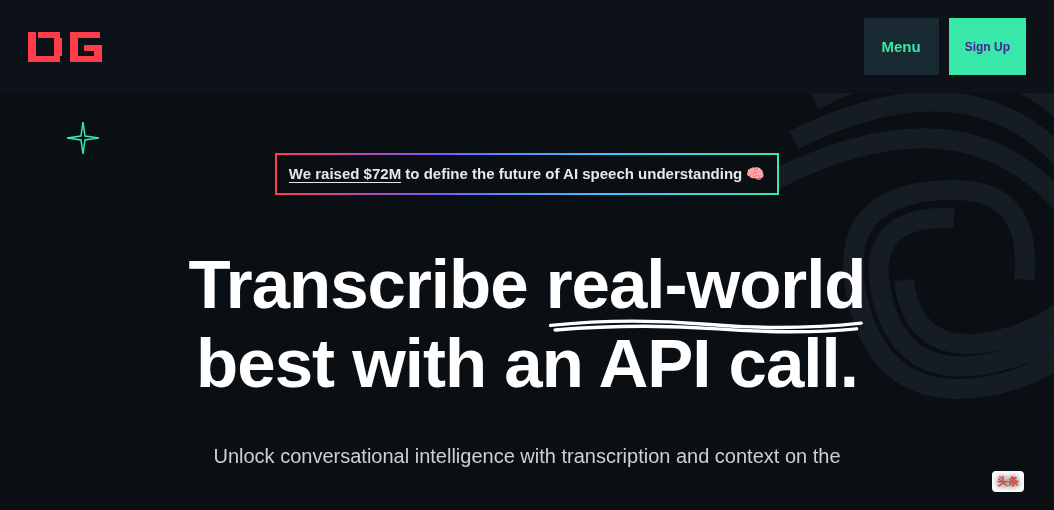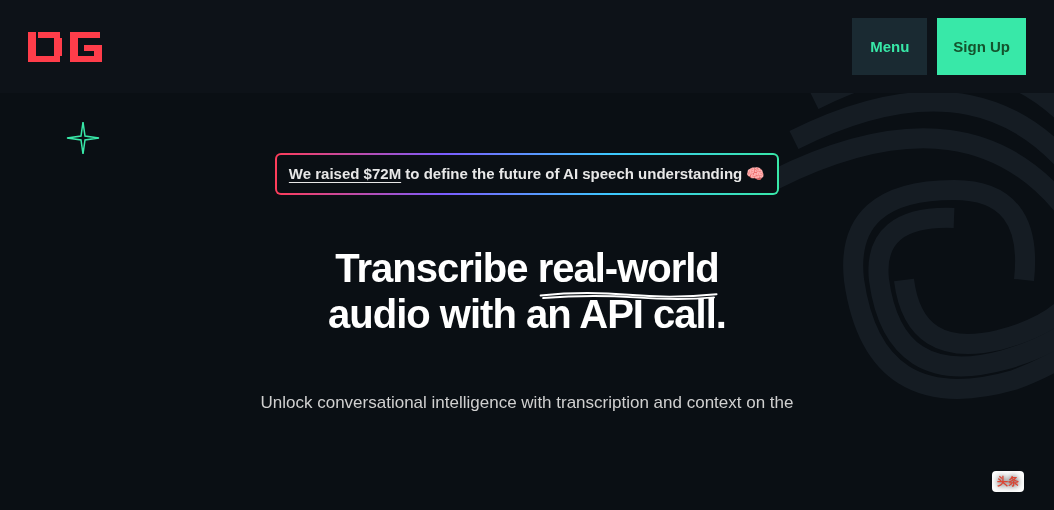--- a/index.html
+++ b/index.html
@@ -38,24 +38,24 @@
       background: #1a2a32;
       color: #38e8a8;
       border: none;
       padding: 20px 18px;
       font-size: 15px;
       font-weight: 600;
       cursor: pointer;
     }
     .btn-signup {
       background: #38e8a8;
-      color: #14532d;
+      color: #4c1d95;
       border: none;
       padding: 15px 16px;
-      font-size: 15px;
+      font-size: 12px;
       font-weight: 700;
       cursor: pointer;
     }
     .hero {
       position: relative;
       padding: 60px 40px 40px;
       text-align: center;
       z-index: 5;
     }
     .sparkle {
@@ -70,49 +70,49 @@
       top: 40px;
       z-index: 1;
       opacity: 0.35;
     }
     .banner {
       display: inline-block;
       padding: 10px 12px;
       border: 2px solid transparent;
       background: linear-gradient(#0a0f14, #0a0f14) padding-box,
                   linear-gradient(90deg, #ff3d5a, #7b5cff, #3dc8ff, #38e8a8) border-box;
-      border-radius: 6px;
+      border-radius: 0;
       margin-bottom: 50px;
       font-size: 15px;
       font-weight: 600;
       color: #e8e8e8;
     }
     .banner-highlight {
       text-decoration: underline;
       text-underline-offset: 3px;
     }
     .headline {
-      font-size: 40px;
+      font-size: 69px;
       font-weight: 700;
       line-height: 1.15;
       letter-spacing: -1px;
-      margin-bottom: 52px;
+      margin-bottom: 36px;
     }
     .underline-wrap {
       position: relative;
       display: inline-block;
     }
     .scribble {
       position: absolute;
       left: 0;
       bottom: -10px;
       width: 100%;
     }
     .subhead {
-      font-size: 17px;
+      font-size: 20px;
       line-height: 1.6;
       color: #d0d0d0;
       max-width: 640px;
       margin: 0 auto;
       font-weight: 400;
     }
     .watermark {
       position: absolute;
       right: 30px;
       bottom: 18px;
@@ -179,21 +179,21 @@
   <a class="banner">
     <span class="banner-highlight">We raised $72M</span><span> to define the future of AI speech understanding 🧠</span>
   </a>
 
   <h1 class="headline">
     <span>Transcribe </span><span class="underline-wrap"><span>real-world</span>
       <svg class="scribble" viewBox="0 0 280 18" preserveAspectRatio="none">
         <path d="M4 10 Q70 3 140 9 T276 8 M8 14 Q80 8 150 13 T272 13" stroke="#ffffff" stroke-width="3" fill="none" stroke-linecap="round"></path>
       </svg>
     </span><br>
-    <span>audio with an API call.</span>
+    <span>best with an API call.</span>
   </h1>
 
   <p class="subhead">
     <span>Unlock conversational intelligence with transcription and context on the</span><br>
   </p>
 </section>
 
 <div class="watermark">
   <span class="watermark-badge">头条</span>
 </div>

